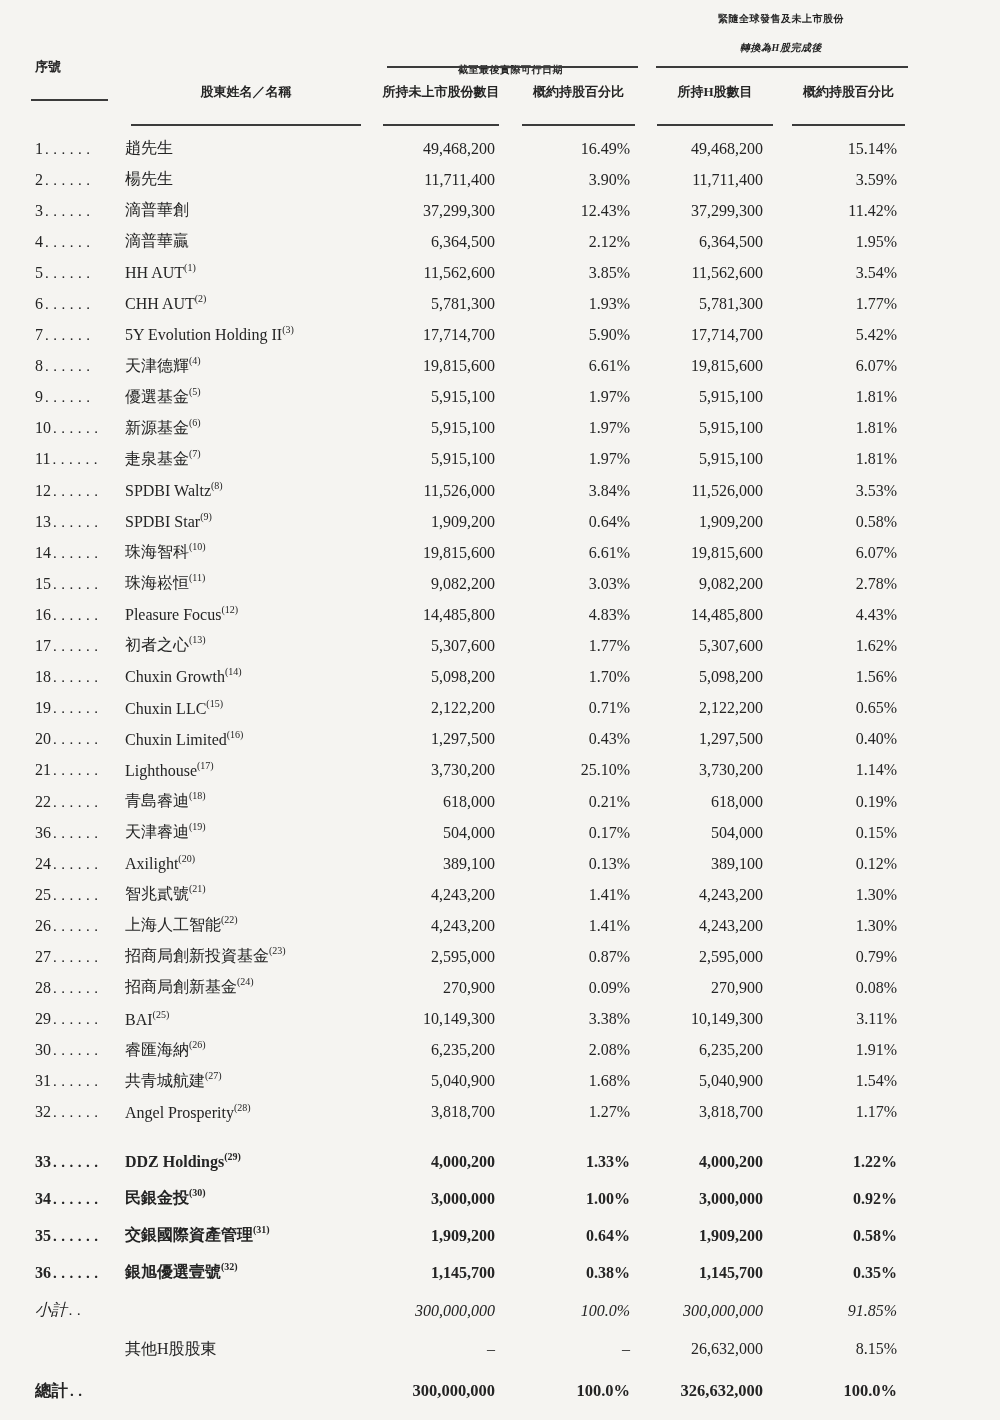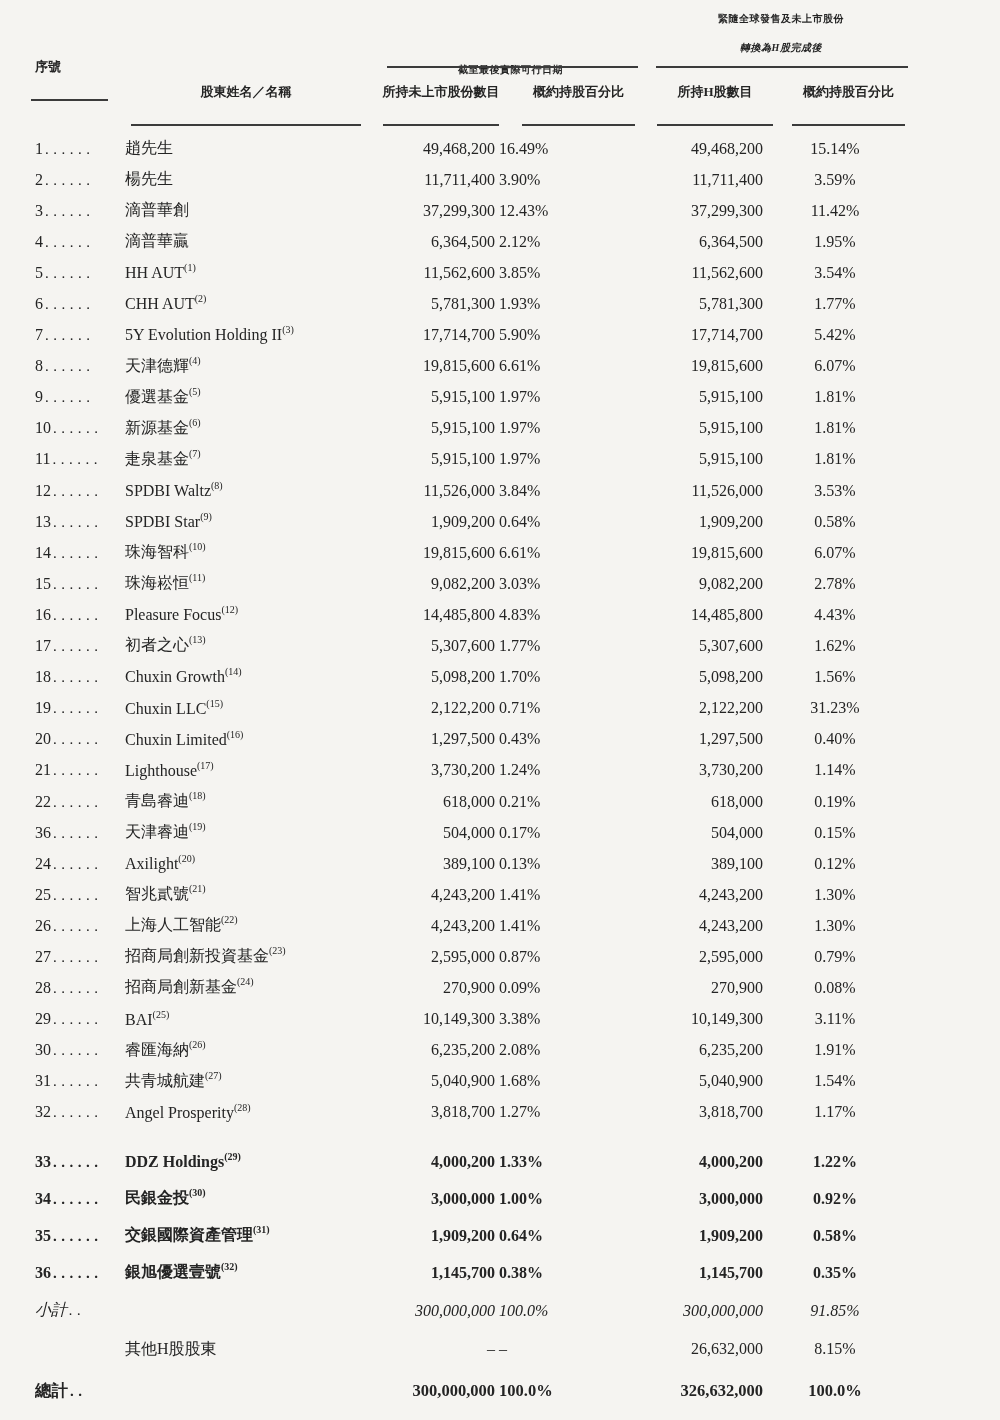--- a/index.html
+++ b/index.html
@@ -38,23 +38,23 @@
     grid-template-columns:90px 258px 116px 136px 138px 132px;
     height:31.1px;align-items:center;
     font-size:16px;white-space:nowrap;
   }
   .row.g2{height:37.2px;font-weight:bold;}
   .row.gap-top{margin-top:15px;}
   .c-no{overflow:hidden;}
   .c-no .dots{letter-spacing:4.5px;padding-left:2px;font-size:15px;}
   .c-name sup{font-size:10px;position:relative;top:-1px;letter-spacing:0;}
   .c-unl{text-align:right;padding-right:4px;}
-  .c-p1 {text-align:left;padding-right:5px;}
+  .c-p1 {text-align:right;padding-right:5px;}
   .c-hs {text-align:right;padding-right:10px;}
-  .c-p2 {text-align:center;padding-right:8px;}
+  .c-p2 {text-align:right;padding-right:8px;}
   
   .row.subtotal{font-style:italic;height:38px;}
   .row.otherh  {height:39px;}
   .row.total   {font-weight:bold;height:44px;font-size:16.5px;}
 </style>
 </head>
 <body>
 
 <div id="page">
 
@@ -218,35 +218,35 @@
       <div class="c-p1">1.70%</div>
       <div class="c-hs">5,098,200</div>
       <div class="c-p2">1.56%</div>
     </div>
       <div class="row">
       <div class="c-no"><span class="no">19</span><span class="dots">......</span></div>
       <div class="c-name"><span class="nm">Chuxin LLC</span><sup class="sp">(15)</sup></div>
       <div class="c-unl">2,122,200</div>
       <div class="c-p1">0.71%</div>
       <div class="c-hs">2,122,200</div>
-      <div class="c-p2">31.23%</div>
+      <div class="c-p2">0.65%</div>
     </div>
       <div class="row">
       <div class="c-no"><span class="no">20</span><span class="dots">......</span></div>
       <div class="c-name"><span class="nm">Chuxin Limited</span><sup class="sp">(16)</sup></div>
       <div class="c-unl">1,297,500</div>
       <div class="c-p1">0.43%</div>
       <div class="c-hs">1,297,500</div>
       <div class="c-p2">0.40%</div>
     </div>
       <div class="row">
       <div class="c-no"><span class="no">21</span><span class="dots">......</span></div>
       <div class="c-name"><span class="nm">Lighthouse</span><sup class="sp">(17)</sup></div>
       <div class="c-unl">3,730,200</div>
-      <div class="c-p1">1.24%</div>
+      <div class="c-p1">25.10%</div>
       <div class="c-hs">3,730,200</div>
       <div class="c-p2">1.14%</div>
     </div>
       <div class="row">
       <div class="c-no"><span class="no">22</span><span class="dots">......</span></div>
       <div class="c-name"><span class="nm">青島睿迪</span><sup class="sp">(18)</sup></div>
       <div class="c-unl">618,000</div>
       <div class="c-p1">0.21%</div>
       <div class="c-hs">618,000</div>
       <div class="c-p2">0.19%</div>

